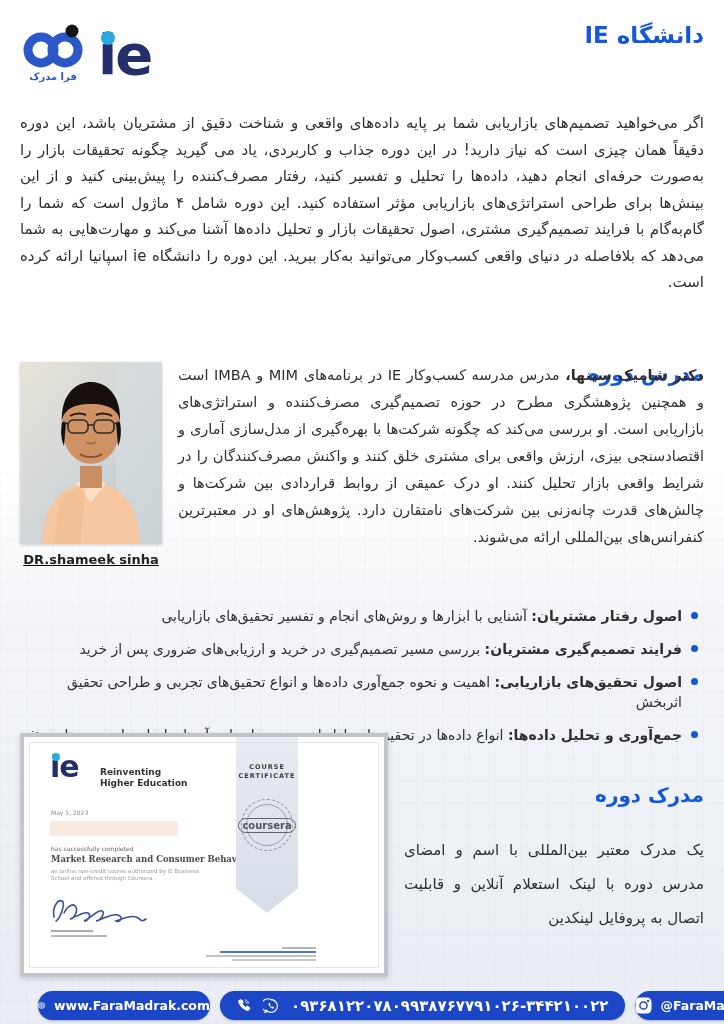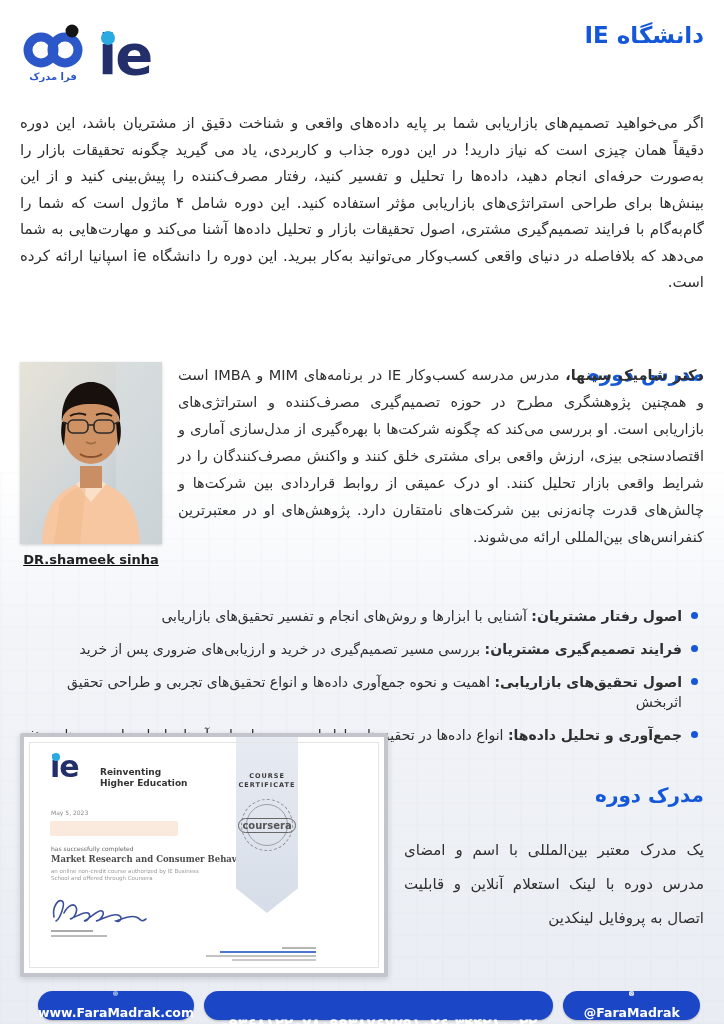--- a/index.html
+++ b/index.html
@@ -52,29 +52,29 @@
   .sig-l2 { position:absolute; left:27px; top:198px; width:56px; height:2px; background:#bbb; }
   .verify { position:absolute; right:68px; bottom:12px; width:120px; }
   .verify div { margin:2px 0 0 auto; }
   .v1 { width:34px; height:2px; background:#b5b5b5; }
   .v2 { width:96px; height:2.5px; background:#4a78d0; }
   .v3 { width:110px; height:2px; background:#c2c2c2; }
   .v4 { width:84px; height:2px; background:#c9c9c9; }
   .ribbon { position:absolute; left:212px; top:0; width:62px; height:176px; text-align:center;
             background:linear-gradient(180deg,#e7ebf2,#d7dde8);
             clip-path:polygon(0 0,100% 0,100% 86%,50% 100%,0 86%); box-shadow:0 1px 3px rgba(0,0,0,.15); }
-  .ribbon .rt { margin-top:35px; font-size:6.5px; letter-spacing:1px; color:#3c3c3c; line-height:9px; font-weight:bold; }
+  .ribbon .rt { margin-top:26px; font-size:6.5px; letter-spacing:1px; color:#3c3c3c; line-height:9px; font-weight:bold; }
   .seal { position:absolute; left:5px; top:62px; width:52px; height:52px; border-radius:50%;
           border:1px dashed #8a8f98; display:flex; align-items:center; justify-content:center; }
   .seal-in { width:42px; height:42px; border-radius:50%; border:1px solid #9aa0a8; display:flex; align-items:center; justify-content:center; }
   .seal-pill { border:1px solid #666; border-radius:8px; padding:1px 3px; font-size:10px; font-weight:bold; color:#555; }
   
   .footer { position:absolute; left:38px; right:24px; bottom:4px; height:29px; display:flex; gap:10px; direction:ltr; }
   .pill { background:#1b46c6; border-radius:15px; height:29px; color:#fff; display:flex; align-items:center;
-          justify-content:center; gap:9px; font-size:12.5px; font-weight:bold; box-shadow:0 1px 2px rgba(0,0,0,.25);flex-direction:column; }
+          justify-content:center; gap:9px; font-size:12.5px; font-weight:bold; box-shadow:0 1px 2px rgba(0,0,0,.25); }
   .p-web { width:172px; } .p-ig { width:172px; }
   .p-tel { flex:1; justify-content:flex-start; padding:0 16px; gap:12px; }
   .p-tel .nums { flex:1; display:flex; justify-content:space-around; font-size:15px; }
   .icn { display:block; }
 </style>
 </head>
 <body>
 
 <div class="page">
 

